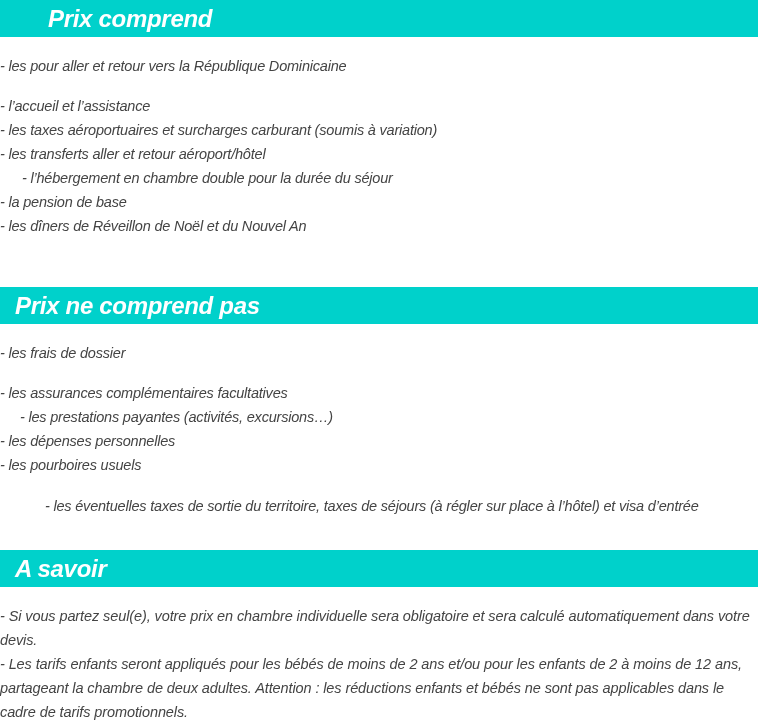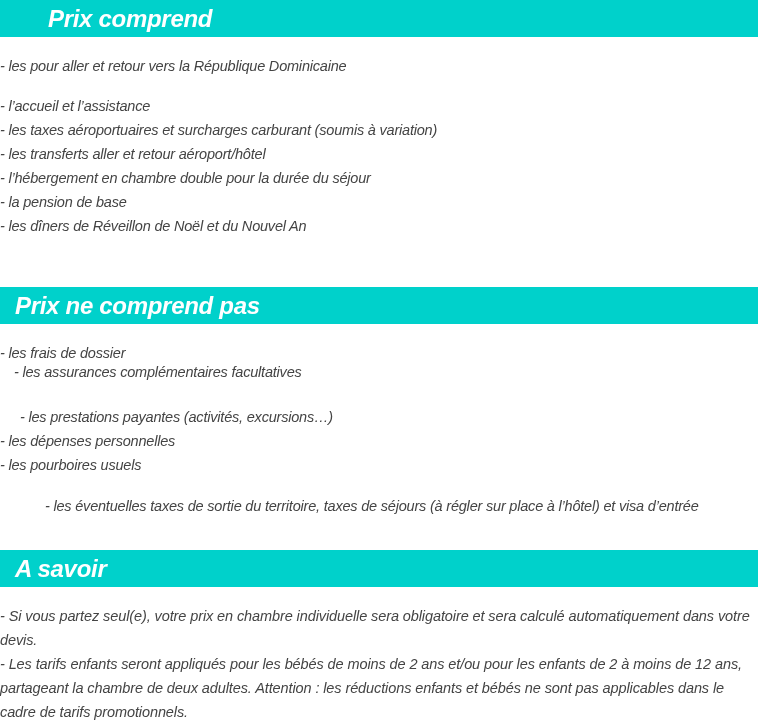--- a/index.html
+++ b/index.html
@@ -52,29 +52,29 @@
 </head>
 <body>
 
 <div class="band" style="top:0px;padding-left:48px;">
   <span class="band-title">Prix comprend</span>
 </div>
 <div class="line" style="top:54px;">- les pour aller et retour vers la République Dominicaine</div>
 <div class="line" style="top:94px;">- l’accueil et l’assistance</div>
 <div class="line" style="top:118px;">- les taxes aéroportuaires et surcharges carburant (soumis à variation)</div>
 <div class="line" style="top:142px;">- les transferts aller et retour aéroport/hôtel</div>
-<div class="line" style="top:166px;">- l’hébergement en chambre double pour la durée du séjour</div>
+<div class="line" style="top:166px;margin-left:22px;">- l’hébergement en chambre double pour la durée du séjour</div>
 <div class="line" style="top:190px;">- la pension de base</div>
 <div class="line" style="top:214px;">- les dîners de Réveillon de Noël et du Nouvel An</div>
 
 <div class="band" style="top:287px;">
   <span class="band-title">Prix ne comprend pas</span>
 </div>
 <div class="line" style="top:341px;">- les frais de dossier</div>
-<div class="line" style="top:360px;margin-left:14px;">- les assurances complémentaires facultatives</div>
+<div class="line" style="top:381px;">- les assurances complémentaires facultatives</div>
 <div class="line" style="top:405px;margin-left:20px;">- les prestations payantes (activités, excursions…)</div>
 <div class="line" style="top:429px;text-align:right;">- les dépenses personnelles</div>
 <div class="line" style="top:453px;">- les pourboires usuels</div>
 <div class="line" style="top:494px;padding-left:45px;">- les éventuelles taxes de sortie du territoire, taxes de séjours (à régler sur place à l’hôtel) et visa d’entrée</div>
 
 <div class="band" style="top:550px;">
   <span class="band-title">A savoir</span>
 </div>
 <div class="para" style="top:604px;">- Si vous partez seul(e), votre prix en chambre individuelle sera obligatoire et sera calculé automatiquement dans votre devis.</div>
 <div class="para" style="top:652px;">- Les tarifs enfants seront appliqués pour les bébés de moins de 2 ans et/ou pour les enfants de 2 à moins de 12 ans, partageant la chambre de deux adultes. Attention : les réductions enfants et bébés ne sont pas applicables dans le cadre de tarifs promotionnels.</div>

